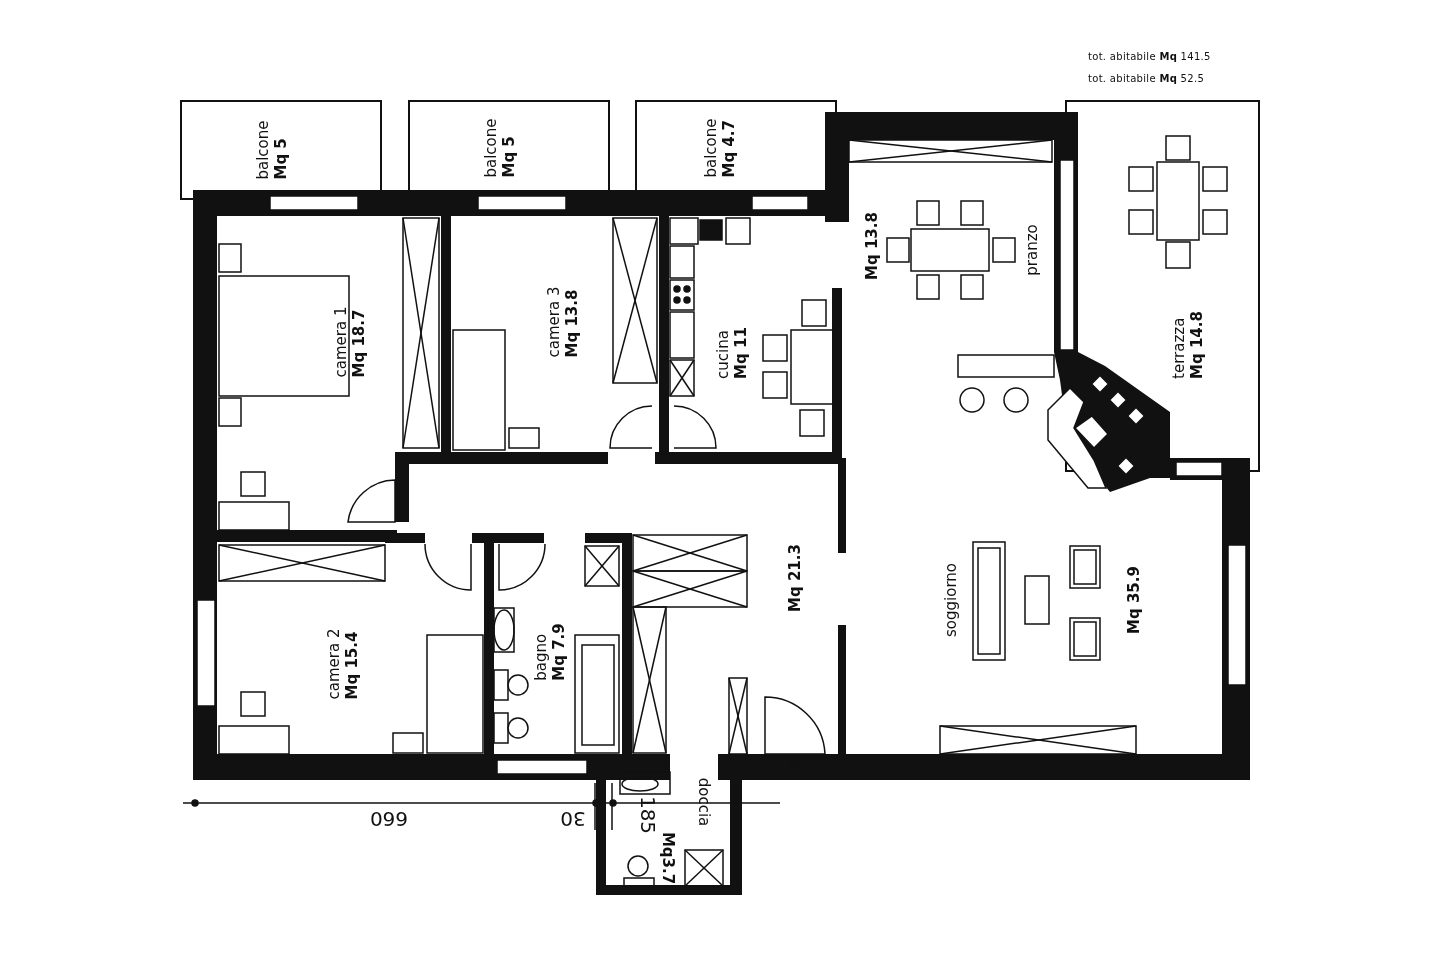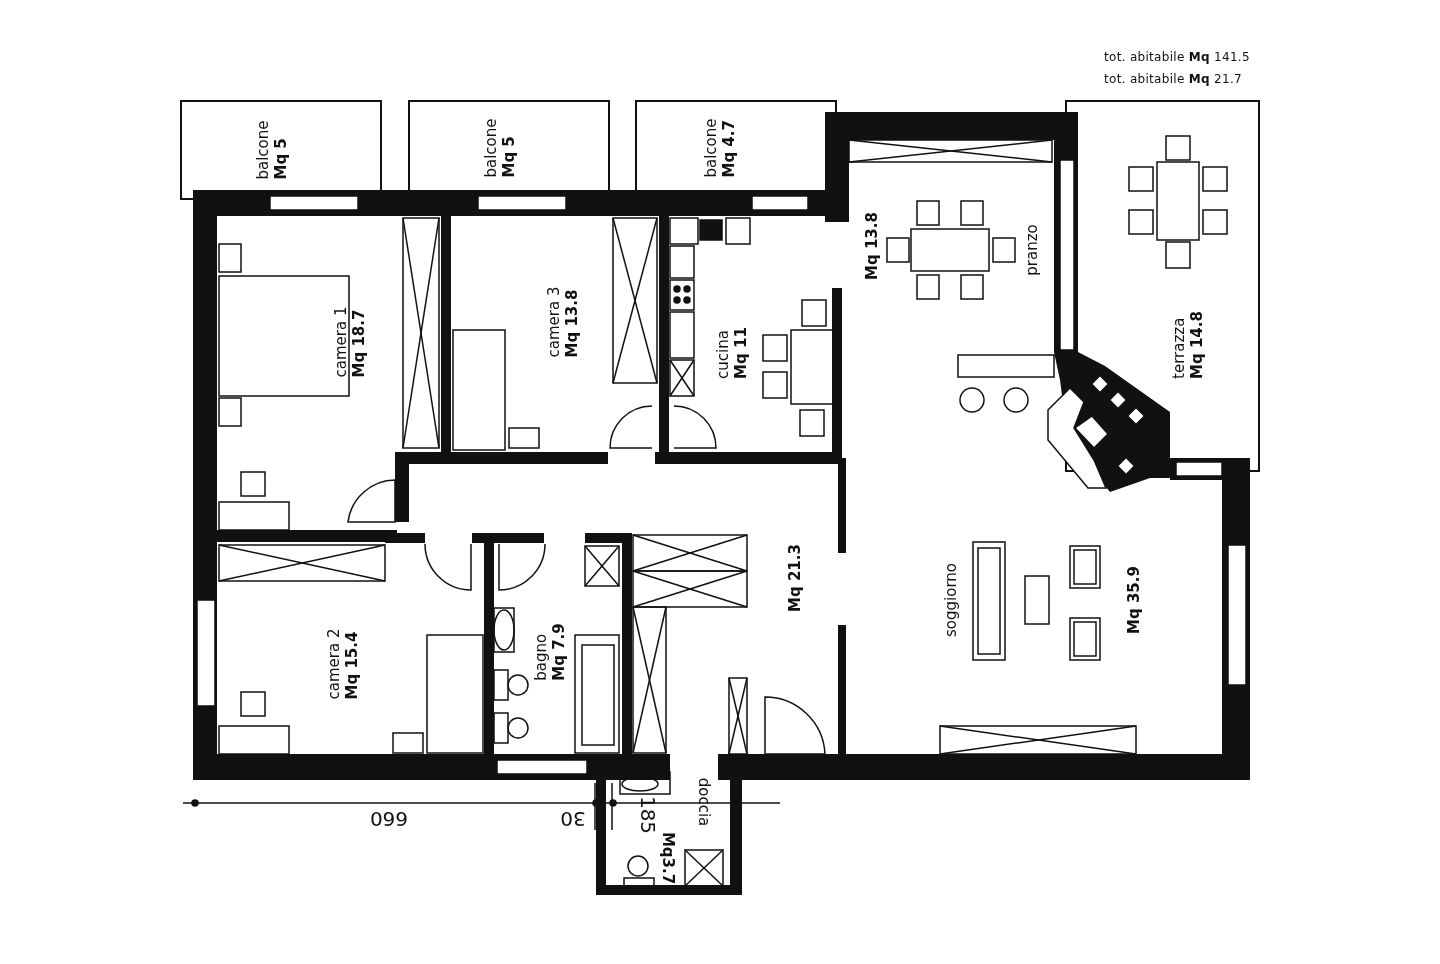--- a/index.html
+++ b/index.html
@@ -1,20 +1,20 @@
 <!DOCTYPE html>
 <html><head>
   <meta charset="utf-8">
   <style>
     html, body { margin: 0; padding: 0; background: #ffffff; }
     body { width: 1440px; height: 964px; position: relative; overflow: hidden;
            font-family: "Liberation Sans", sans-serif; color: #111; }
     #plan { position: absolute; left: 0; top: 0; width: 1440px; height: 964px; }
-    .totals { position: absolute; left: 1088px; top: 46px; font-size: 12px; line-height: 22px;
-              font-family: "DejaVu Sans", sans-serif; color: #111; letter-spacing: 0.3px; margin-left: 16px; }
+    .totals { position: absolute; left: 1088px; top: 46px; font-size: 10px; line-height: 22px;
+              font-family: "DejaVu Sans", sans-serif; color: #111; letter-spacing: 0.3px; }
     .totals .row { white-space: nowrap; }
     .totals .mq { font-weight: bold; }
     .lbl { position: absolute; font-family: "DejaVu Sans", sans-serif; font-size: 15px;
            line-height: 18px; color: #111; white-space: nowrap; transform-origin: center center; }
     .lbl .name { display: block; }
     .lbl .area { display: block; font-weight: bold; }
     .rot-ccw { transform: translate(-50%, -50%) rotate(-90deg); }
     .rot-cw  { transform: translate(-50%, -50%) rotate(90deg); }
     .dim { position: absolute; font-family: "DejaVu Sans", sans-serif; font-size: 20px; color:#111;
            transform: translate(-50%, -50%) rotate(180deg); }
@@ -232,21 +232,21 @@
 
 <div class="totals">
   <div class="row">
     <span>tot. abitabile</span>
     <span class="mq">Mq</span>
     <span>141.5</span>
   </div>
   <div class="row">
     <span>tot. abitabile</span>
     <span class="mq">Mq</span>
-    <span>21.7</span>
+    <span>52.5</span>
   </div>
 </div>
 
 <div class="lbl rot-ccw" style="left:272px; top:150px;">
   <span class="name">balcone</span>
   <span class="area">Mq 5</span>
 </div>
 <div class="lbl rot-ccw" style="left:500px; top:148px;">
   <span class="name">balcone</span>
   <span class="area">Mq 5</span>

